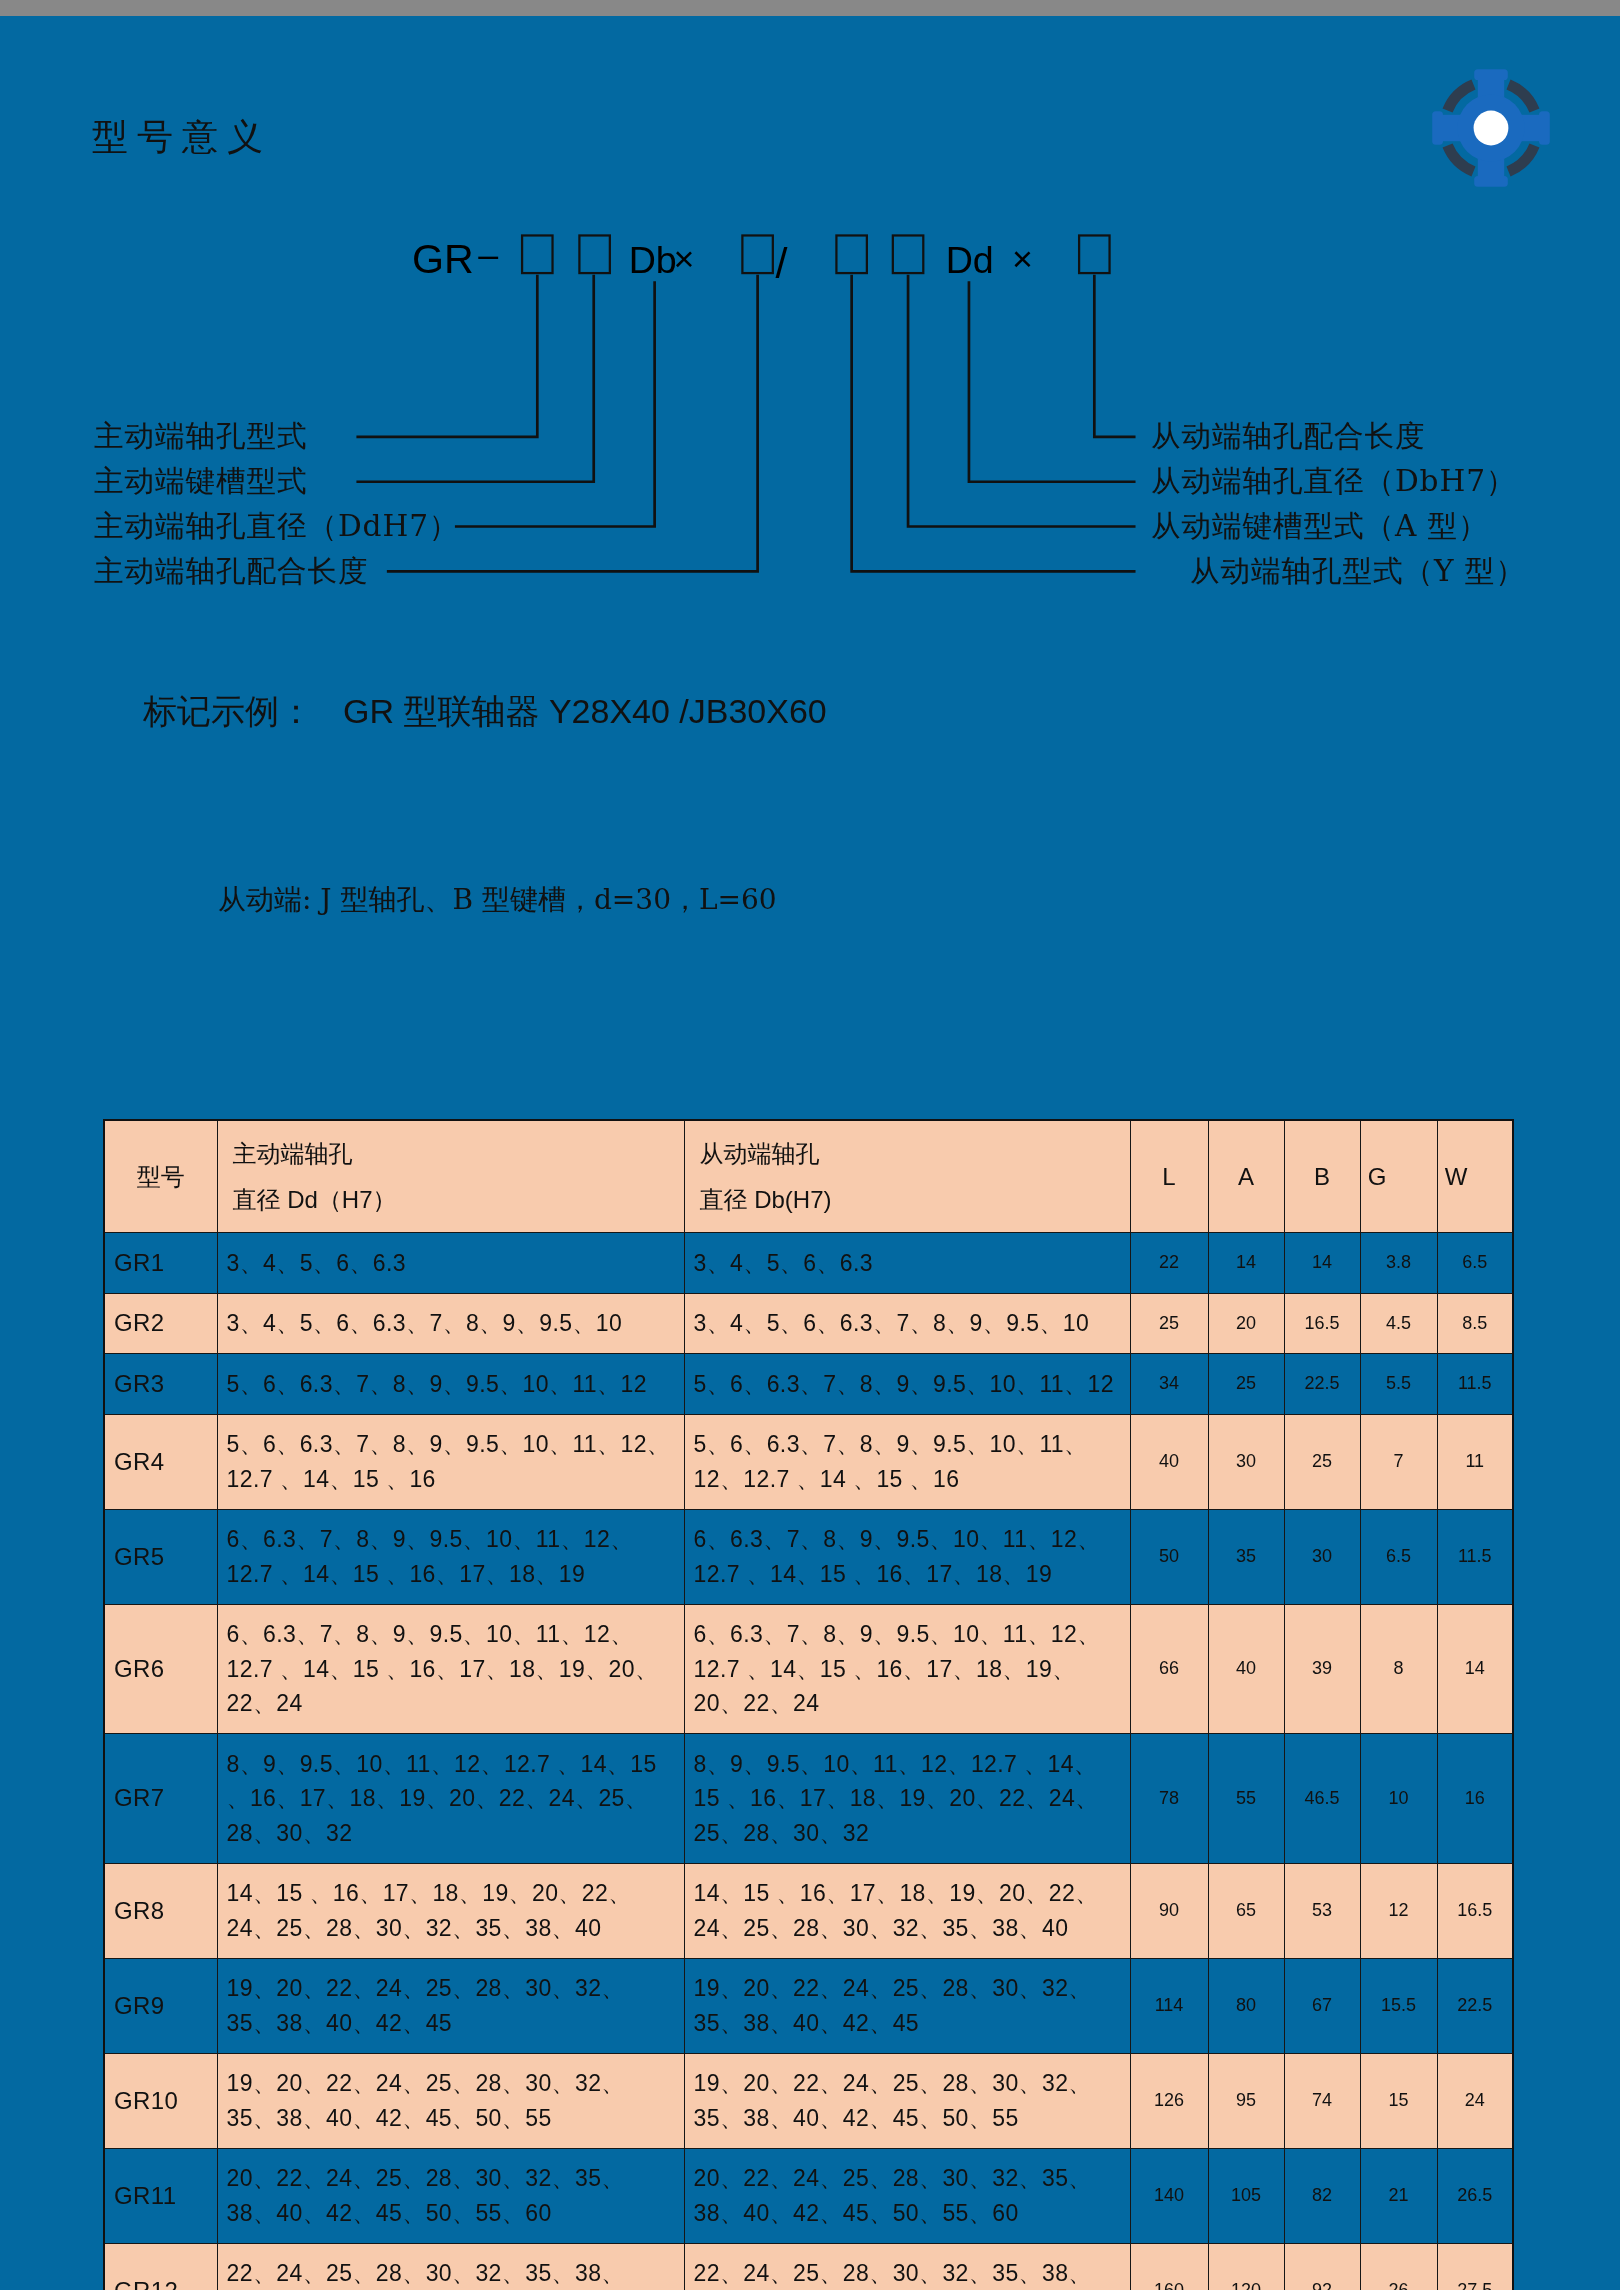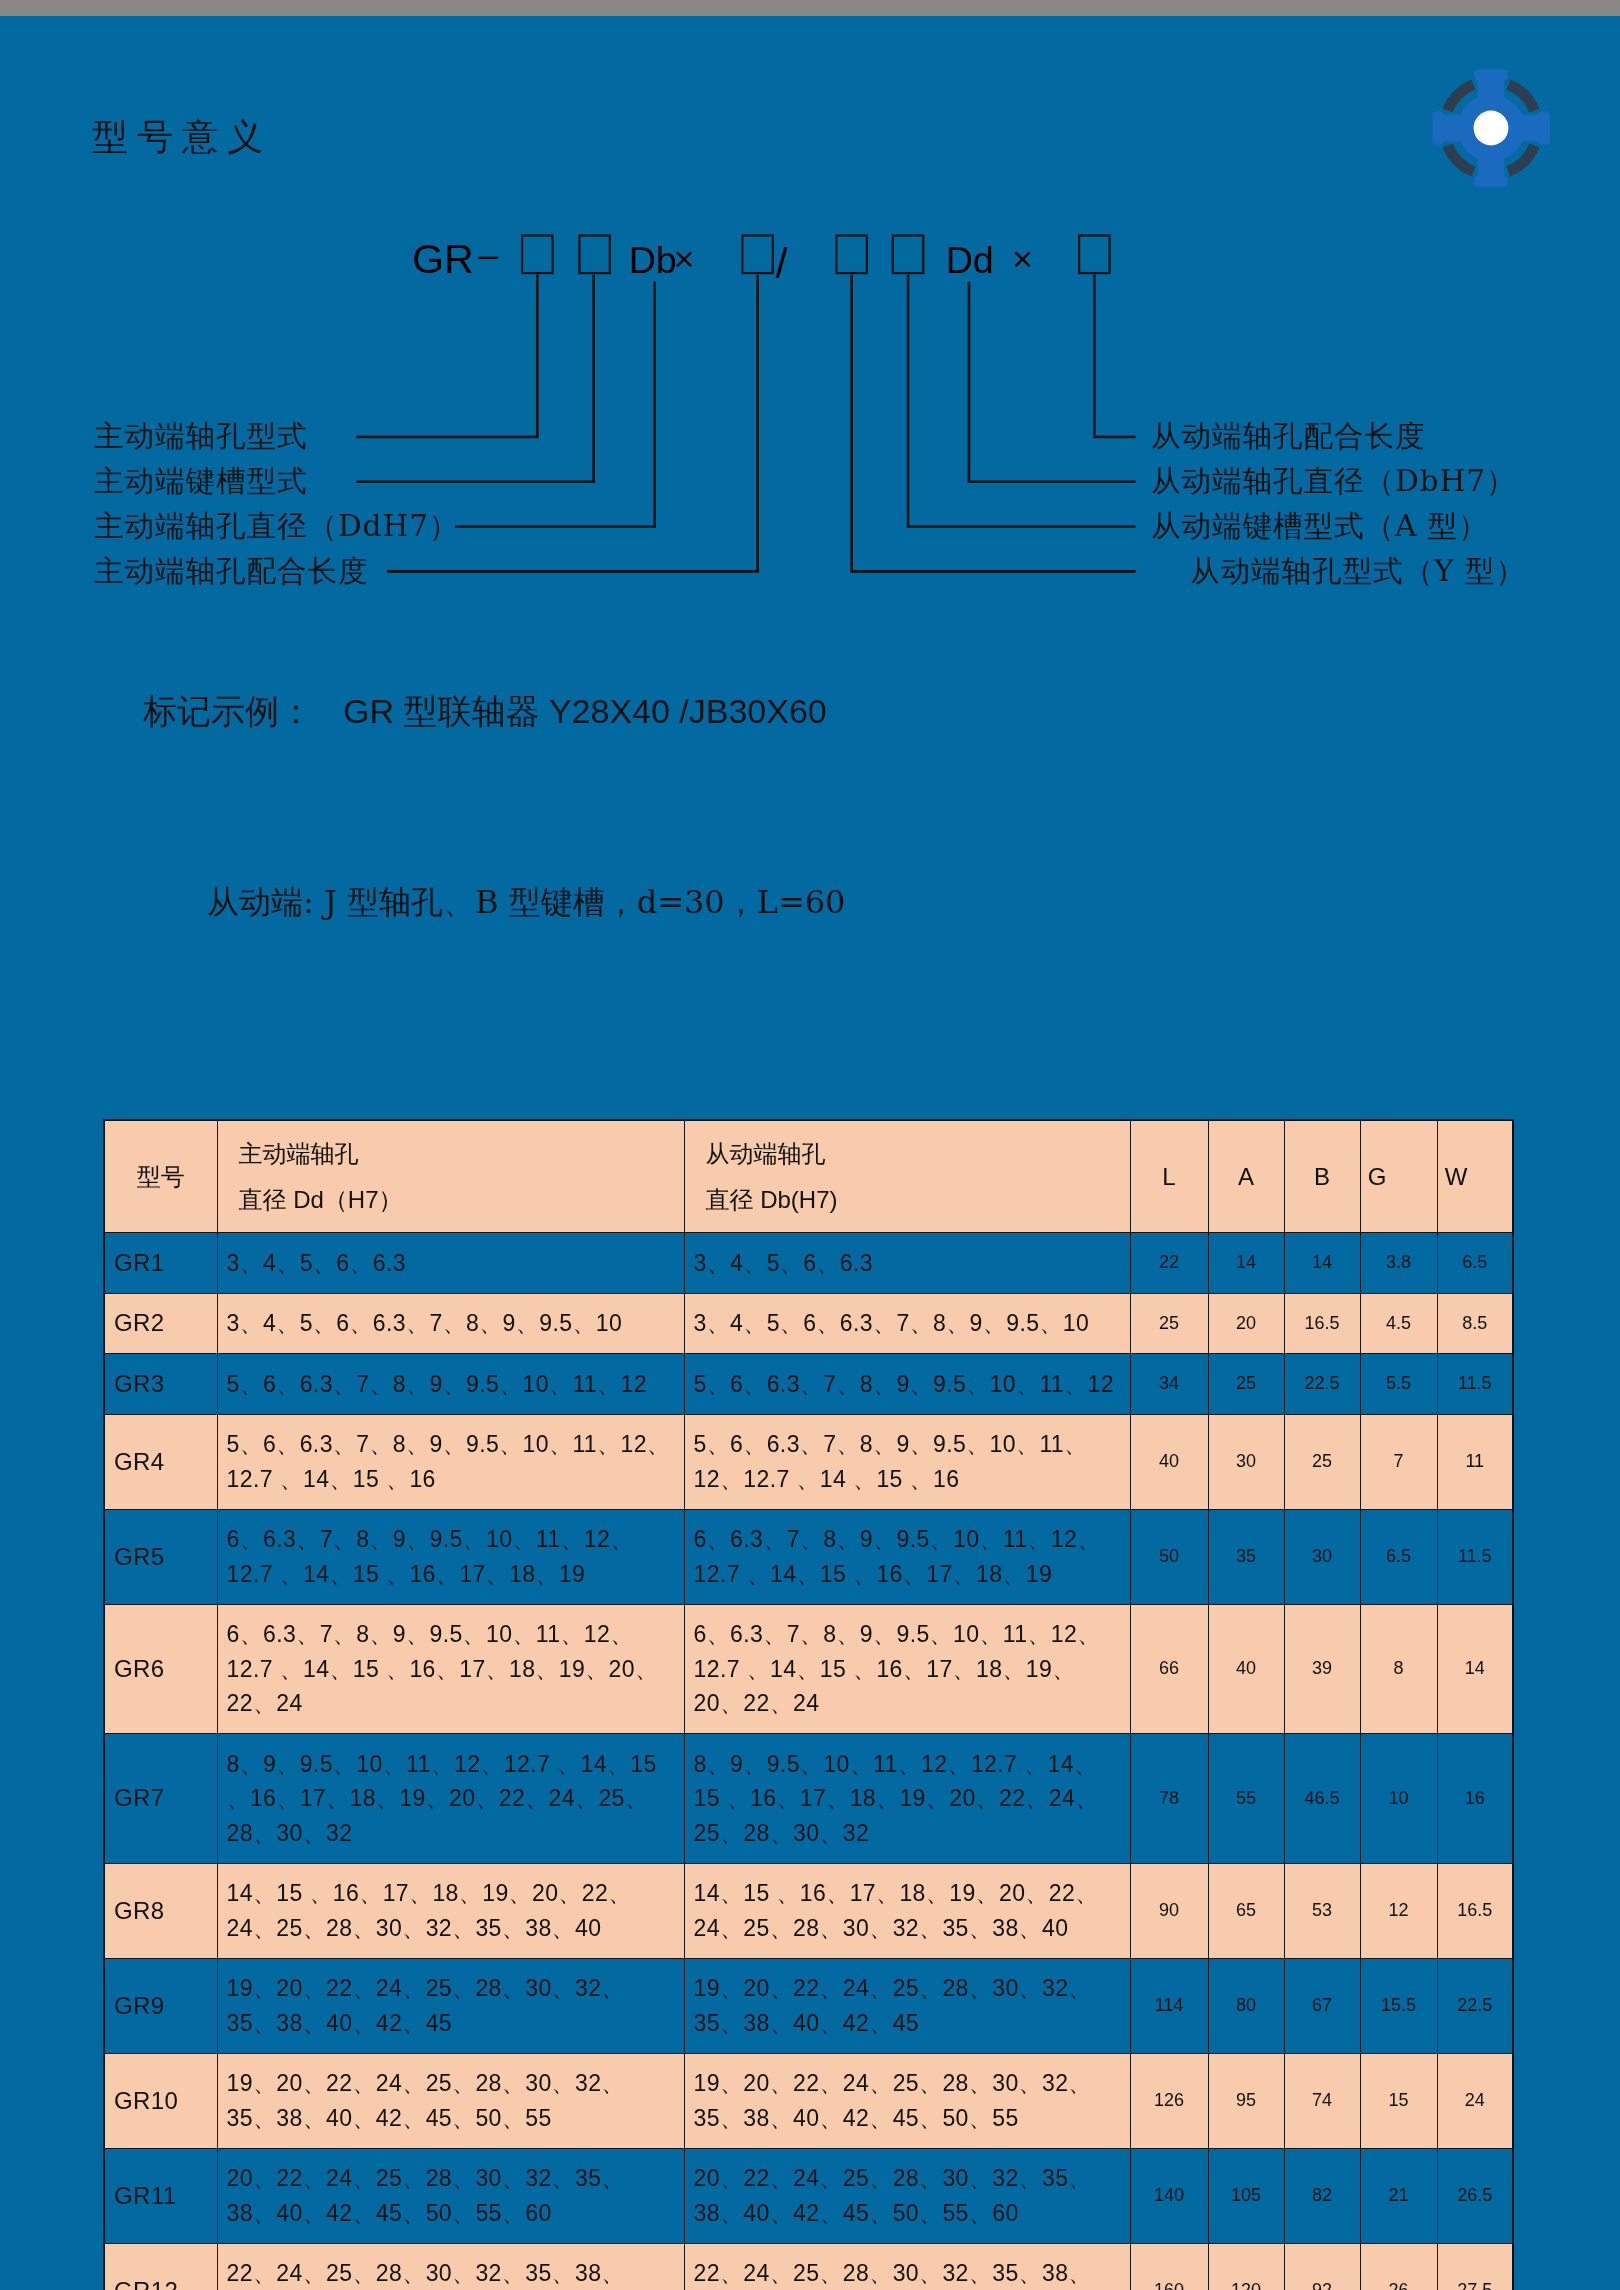--- a/index.html
+++ b/index.html
@@ -23,42 +23,42 @@
     position:absolute; height:43px; line-height:43px; font-size:29.6px;
     white-space:nowrap; letter-spacing:0.9px;
     font-family:"DejaVu Serif","Liberation Serif",serif;
   }
   
   .example-line{position:absolute; white-space:nowrap;
     font-family:"DejaVu Serif","Liberation Serif",serif;}
   .ex1{left:143px; top:673px; font-size:34px;}
   .ex1 .code{margin-left:30px; font-family:"Liberation Sans",sans-serif; font-weight:400;}
   .ex2{left:218px; top:770px; font-size:32px;}
-  .ex3{left:207px; top:865px; font-size:32px;}
+  .ex3{left:218px; top:865px; font-size:28px;}
   
   .spec-table{
     position:absolute; left:103px; top:1103px; width:1410px;
     border-collapse:collapse; table-layout:fixed;
     font-family:"Liberation Sans",sans-serif;
   }
   .spec-table col.c-model{width:113px;}
   .spec-table col.c-active{width:467px;}
   .spec-table col.c-passive{width:446px;}
   .spec-table col.c-L{width:78px;}
   .spec-table col.c-A{width:76px;}
   .spec-table col.c-B{width:76px;}
   .spec-table col.c-G{width:77px;}
   .spec-table col.c-W{width:76px;}
   .spec-table, .spec-table th, .spec-table td{border:1.8px solid #161616;}
   .spec-table{border:2.7px solid #111;}
   .spec-table thead th{
     background:#F8CBAD; height:104px; font-weight:400; font-size:24px;
     text-align:center; padding:3.6px 9px;
   }
-  .spec-table thead th.h-bore{text-align:left; padding-left:21px;}
+  .spec-table thead th.h-bore{text-align:left; padding-left:15px;}
   .spec-table thead th.h-bore div{line-height:1.9;}
   .spec-table thead th.h-left{text-align:left; padding-left:7.2px;}
   .spec-table td{padding:12.5px 9px; vertical-align:middle;}
   .spec-table td.model{font-size:24px; letter-spacing:0.4px;}
   .spec-table td.list{font-size:23px; line-height:1.5; text-align:left; letter-spacing:0.4px;}
   .spec-table td.num{text-align:center; font-size:18px;}
   .spec-table tbody tr:nth-child(even) td{background:#F8CBAD;}
 </style>
 </head>
 <body>

